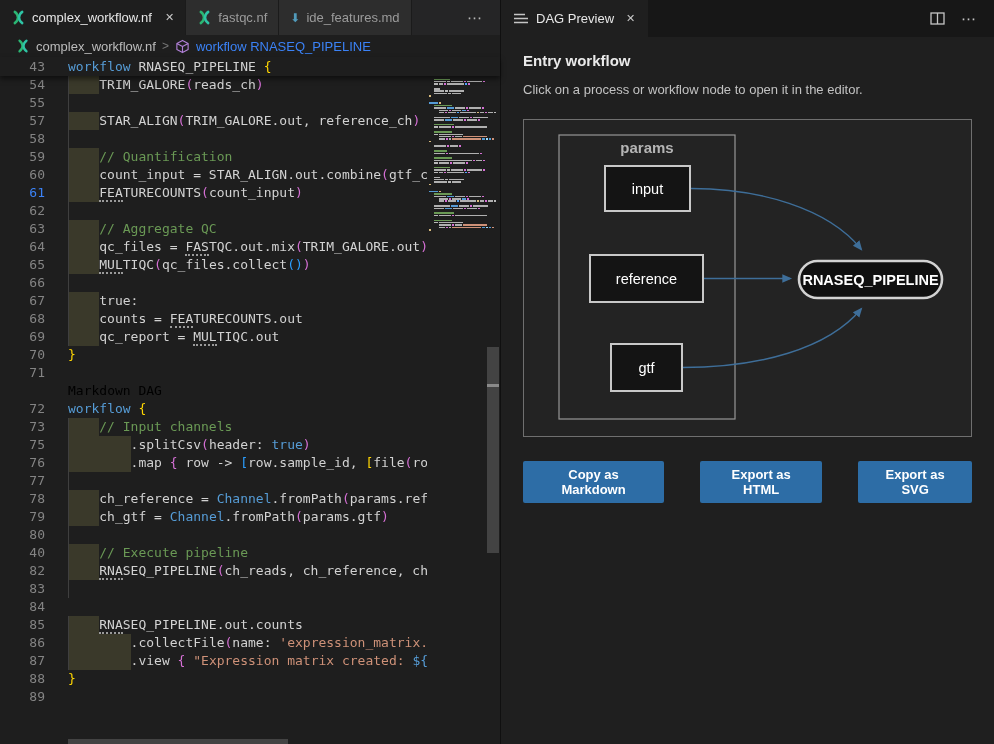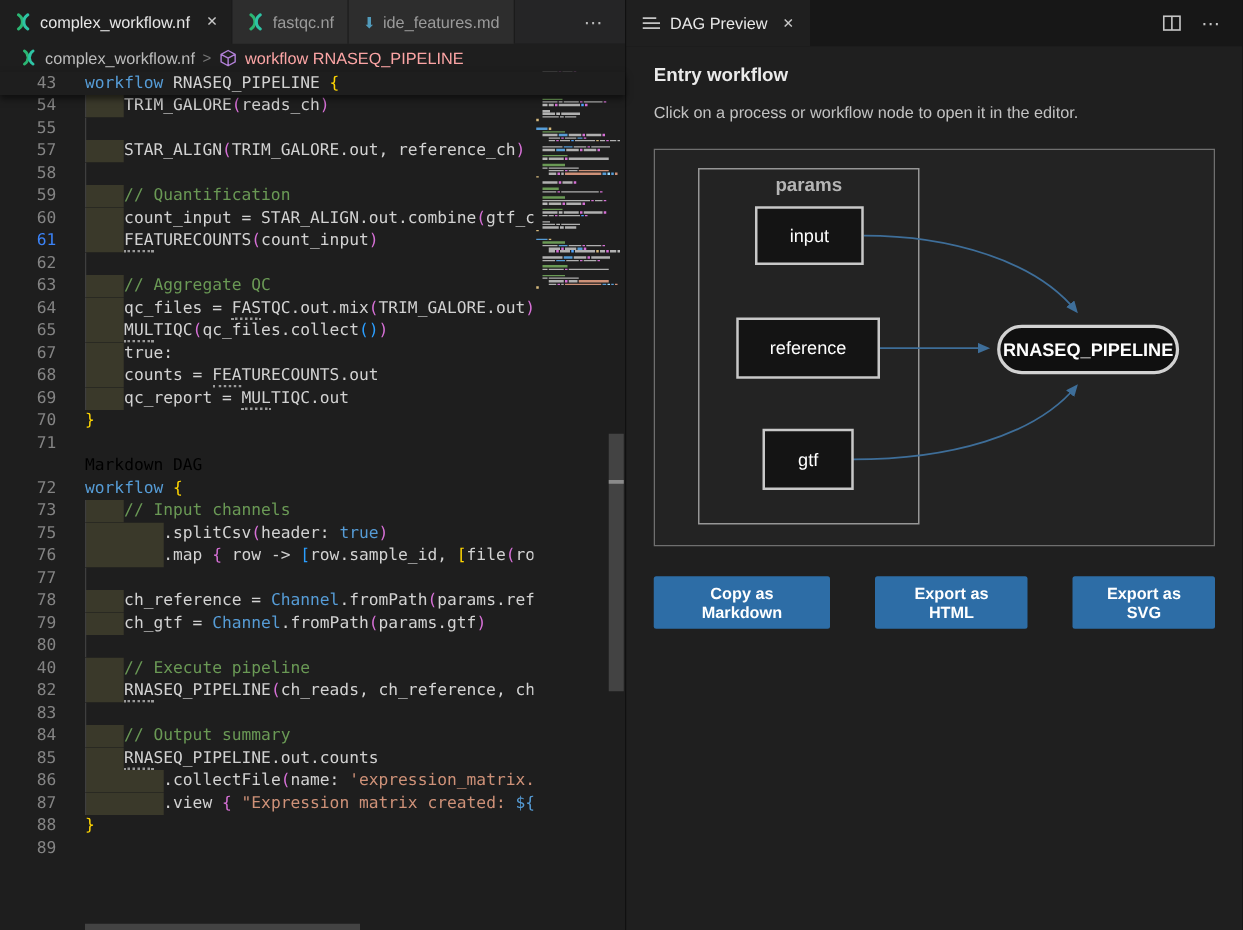--- a/index.html
+++ b/index.html
@@ -7,21 +7,21 @@
 
   
   #editor-group{position:absolute;left:0;top:0;width:500px;height:744px;background:#1e1e1e;}
   .tabbar{height:35px;background:#252526;display:flex;align-items:stretch;}
   .tab{display:flex;align-items:center;gap:6px;padding:0 11px;background:#2d2d2d;color:#9b9b9b;font-size:13px;border-right:1px solid #1b1b1b;cursor:pointer;}
   .tab.active{background:#1e1e1e;color:#e6e6e6;}
   .tab .close{margin-left:7px;font-size:11px;color:#c8c8c8;}
   .tab-overflow{margin-left:auto;display:flex;align-items:center;padding:0 16px;color:#b9b9b9;font-size:15px;letter-spacing:2px;}
   .breadcrumb{height:22px;display:flex;align-items:center;gap:6px;padding-left:16px;font-size:13px;color:#bcbcbc;background:#1e1e1e;}
   .crumb-sep{color:#767676;font-size:12px;}
-  .crumb-symbol{color:#fca5a5;}
+  .crumb-symbol{color:#3b82f6;}
 
   
   .sticky{height:19px;display:flex;background:#1e1e1e;box-shadow:0 3px 5px rgba(0,0,0,.5);position:relative;z-index:3;}
   .sticky .row{height:19px;line-height:19px;}
   #code-lines{position:absolute;top:76px;left:0;width:427px;height:668px;overflow:hidden;}
   .row{height:18px;display:flex;font-family:"DejaVu Sans Mono",monospace;font-size:13px;line-height:18px;white-space:pre;}
   .ln{width:68px;flex:none;text-align:right;padding-right:23px;box-sizing:border-box;color:#848484;}
   .row.active .ln{color:#3b82f6;}
   .content{position:relative;flex:1;overflow:hidden;}
   .content.g::before{content:"";position:absolute;left:0;top:0;bottom:0;width:1px;background:#3f3f3f;}
@@ -114,38 +114,39 @@
         <div class="row"><span class="ln">55</span><span class="content g"></span></div>
         <div class="row"><span class="ln">57</span><span class="content g"><span class="ind" style="width: 4ch;"></span><span class="tk">STAR_ALIGN</span><span class="tk p2">(</span><span class="tk">TRIM_GALORE.out, reference_ch</span><span class="tk p2">)</span></span></div>
         <div class="row"><span class="ln">58</span><span class="content g"></span></div>
         <div class="row"><span class="ln">59</span><span class="content g"><span class="ind" style="width: 4ch;"></span><span class="tk cmt">// Quantification</span></span></div>
         <div class="row"><span class="ln">60</span><span class="content g"><span class="ind" style="width: 4ch;"></span><span class="tk">count_input = STAR_ALIGN.out.combine</span><span class="tk p2">(</span><span class="tk">gtf_ch</span></span></div>
         <div class="row active"><span class="ln">61</span><span class="content g"><span class="ind" style="width: 4ch;"></span><span class="tk hint">FEA</span><span class="tk">TURECOUNTS</span><span class="tk p2">(</span><span class="tk">count_input</span><span class="tk p2">)</span></span></div>
         <div class="row"><span class="ln">62</span><span class="content g"></span></div>
         <div class="row"><span class="ln">63</span><span class="content g"><span class="ind" style="width: 4ch;"></span><span class="tk cmt">// Aggregate QC</span></span></div>
         <div class="row"><span class="ln">64</span><span class="content g"><span class="ind" style="width: 4ch;"></span><span class="tk">qc_files = </span><span class="tk hint">FAS</span><span class="tk">TQC.out.mix</span><span class="tk p2">(</span><span class="tk">TRIM_GALORE.out</span><span class="tk p2">)</span></span></div>
         <div class="row"><span class="ln">65</span><span class="content g"><span class="ind" style="width: 4ch;"></span><span class="tk hint">MUL</span><span class="tk">TIQC</span><span class="tk p2">(</span><span class="tk">qc_files.collect</span><span class="tk p3">()</span><span class="tk p2">)</span></span></div>
+        <div class="row"><span class="ln">66</span><span class="content g"></span></div>
         <div class="row"><span class="ln">67</span><span class="content g"><span class="ind" style="width: 4ch;"></span><span class="tk">true:</span></span></div>
         <div class="row"><span class="ln">68</span><span class="content g"><span class="ind" style="width: 4ch;"></span><span class="tk">counts = </span><span class="tk hint">FEA</span><span class="tk">TURECOUNTS.out</span></span></div>
         <div class="row"><span class="ln">69</span><span class="content g"><span class="ind" style="width: 4ch;"></span><span class="tk">qc_report = </span><span class="tk hint">MUL</span><span class="tk">TIQC.out</span></span></div>
         <div class="row"><span class="ln">70</span><span class="content"><span class="tk p1">}</span></span></div>
         <div class="row"><span class="ln">71</span><span class="content"></span></div>
         <div class="row"><span class="ln"></span><span class="content"><span class="lens">Markdown DAG</span></span></div>
         <div class="row"><span class="ln">72</span><span class="content"><span class="tk kw">workflow </span><span class="tk p1">{</span></span></div>
         <div class="row"><span class="ln">73</span><span class="content g"><span class="ind" style="width: 4ch;"></span><span class="tk cmt">// Input channels</span></span></div>
         <div class="row"><span class="ln">75</span><span class="content g"><span class="ind" style="width: 8ch;"></span><span class="tk">.splitCsv</span><span class="tk p2">(</span><span class="tk">header: </span><span class="tk kw">true</span><span class="tk p2">)</span></span></div>
         <div class="row"><span class="ln">76</span><span class="content g"><span class="ind" style="width: 8ch;"></span><span class="tk">.map </span><span class="tk p2">{</span><span class="tk"> row -&gt; </span><span class="tk p3">[</span><span class="tk">row.sample_id, </span><span class="tk p1">[</span><span class="tk">file</span><span class="tk p2">(</span><span class="tk">row.</span></span></div>
         <div class="row"><span class="ln">77</span><span class="content g"></span></div>
         <div class="row"><span class="ln">78</span><span class="content g"><span class="ind" style="width: 4ch;"></span><span class="tk">ch_reference = </span><span class="tk kw">Channel</span><span class="tk">.fromPath</span><span class="tk p2">(</span><span class="tk">params.referen</span></span></div>
         <div class="row"><span class="ln">79</span><span class="content g"><span class="ind" style="width: 4ch;"></span><span class="tk">ch_gtf = </span><span class="tk kw">Channel</span><span class="tk">.fromPath</span><span class="tk p2">(</span><span class="tk">params.gtf</span><span class="tk p2">)</span></span></div>
         <div class="row"><span class="ln">80</span><span class="content g"></span></div>
         <div class="row"><span class="ln">40</span><span class="content g"><span class="ind" style="width: 4ch;"></span><span class="tk cmt">// Execute pipeline</span></span></div>
         <div class="row"><span class="ln">82</span><span class="content g"><span class="ind" style="width: 4ch;"></span><span class="tk hint">RNA</span><span class="tk">SEQ_PIPELINE</span><span class="tk p2">(</span><span class="tk">ch_reads, ch_reference, ch_gtf</span></span></div>
         <div class="row"><span class="ln">83</span><span class="content g"></span></div>
-        <div class="row"><span class="ln">84</span><span class="content g"><span class="ind" style="width: 4ch;"></span><span class="tk cmt">// Output summary</span></span></div>
+        <div class="row"><span class="ln">84</span></div>
         <div class="row"><span class="ln">85</span><span class="content g"><span class="ind" style="width: 4ch;"></span><span class="tk hint">RNA</span><span class="tk">SEQ_PIPELINE.out.counts</span></span></div>
         <div class="row"><span class="ln">86</span><span class="content g"><span class="ind" style="width: 8ch;"></span><span class="tk">.collectFile</span><span class="tk p2">(</span><span class="tk">name: </span><span class="tk str">'expression_matrix.txt'</span></span></div>
         <div class="row"><span class="ln">87</span><span class="content g"><span class="ind" style="width: 8ch;"></span><span class="tk">.view </span><span class="tk p2">{</span><span class="tk"> </span><span class="tk str">"Expression matrix created: </span><span class="tk kw">${</span></span></div>
         <div class="row"><span class="ln">88</span><span class="content"><span class="tk p1">}</span></span></div>
         <div class="row"><span class="ln">89</span><span class="content"></span></div>
       </div>
 
     <div id="minimap">
         <div class="mrow">
           <span class="mseg" style="width: 4.4px;"></span>

